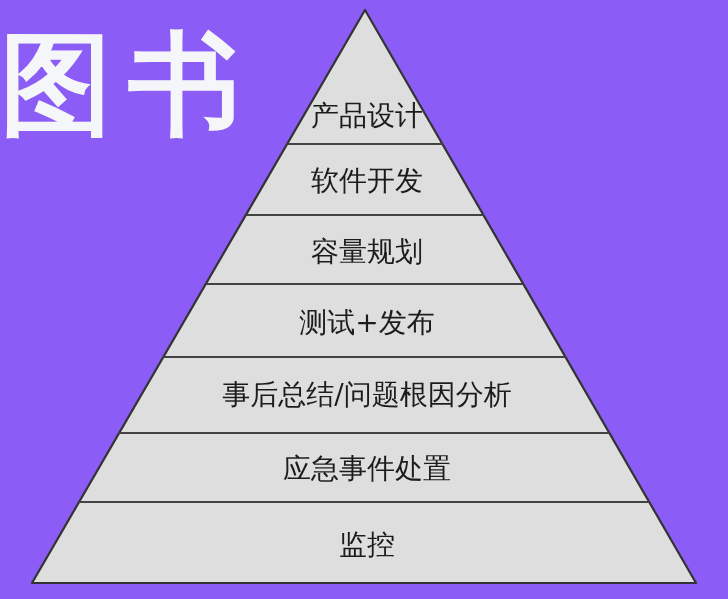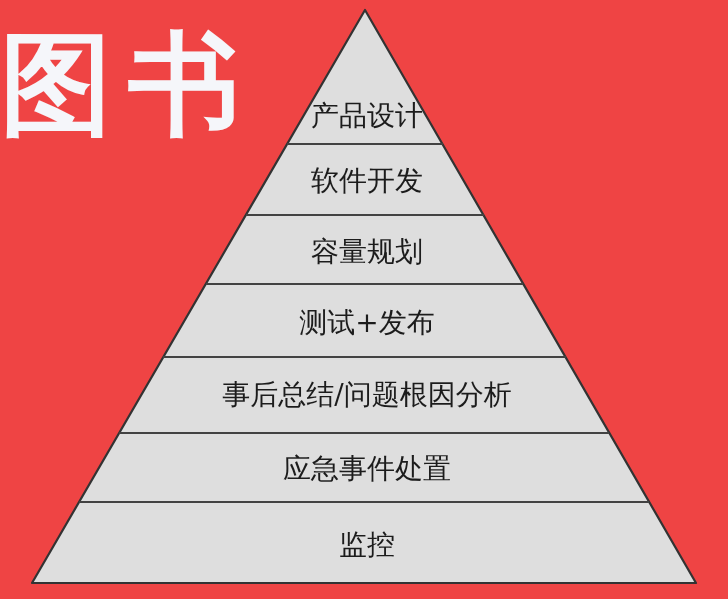--- a/index.html
+++ b/index.html
@@ -8,21 +8,21 @@
     background: #ffffff;
     width: 728px;
     height: 599px;
     overflow: hidden;
     font-family: "DejaVu Serif", "Liberation Serif", serif;
   }
   .canvas {
     position: relative;
     width: 728px;
     height: 599px;
-    background: #ef4444;
+    background: #8b5cf6;
   }
   .watermark {
     position: absolute;
     left: 0px;
     top: 28px;
     font-family: "DejaVu Sans", "Liberation Sans", sans-serif;
     font-weight: 700;
     font-size: 112px;
     line-height: 112px;
     letter-spacing: 16px;

